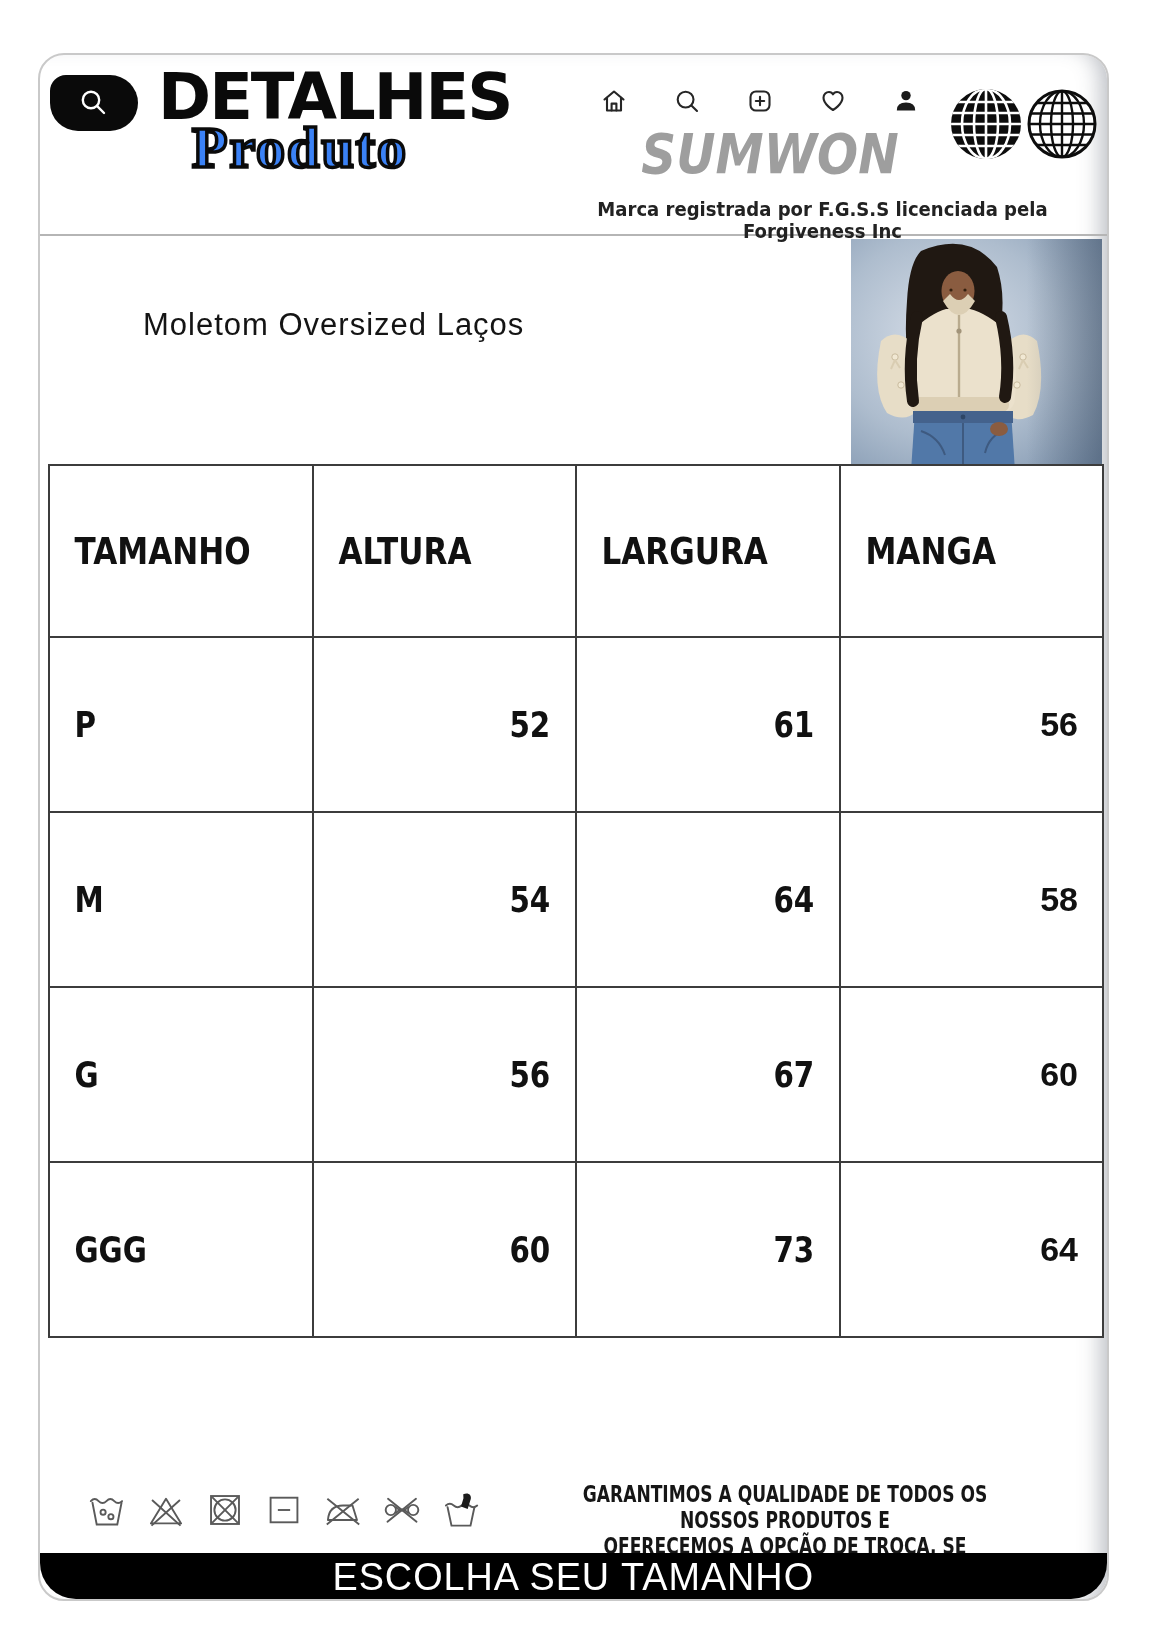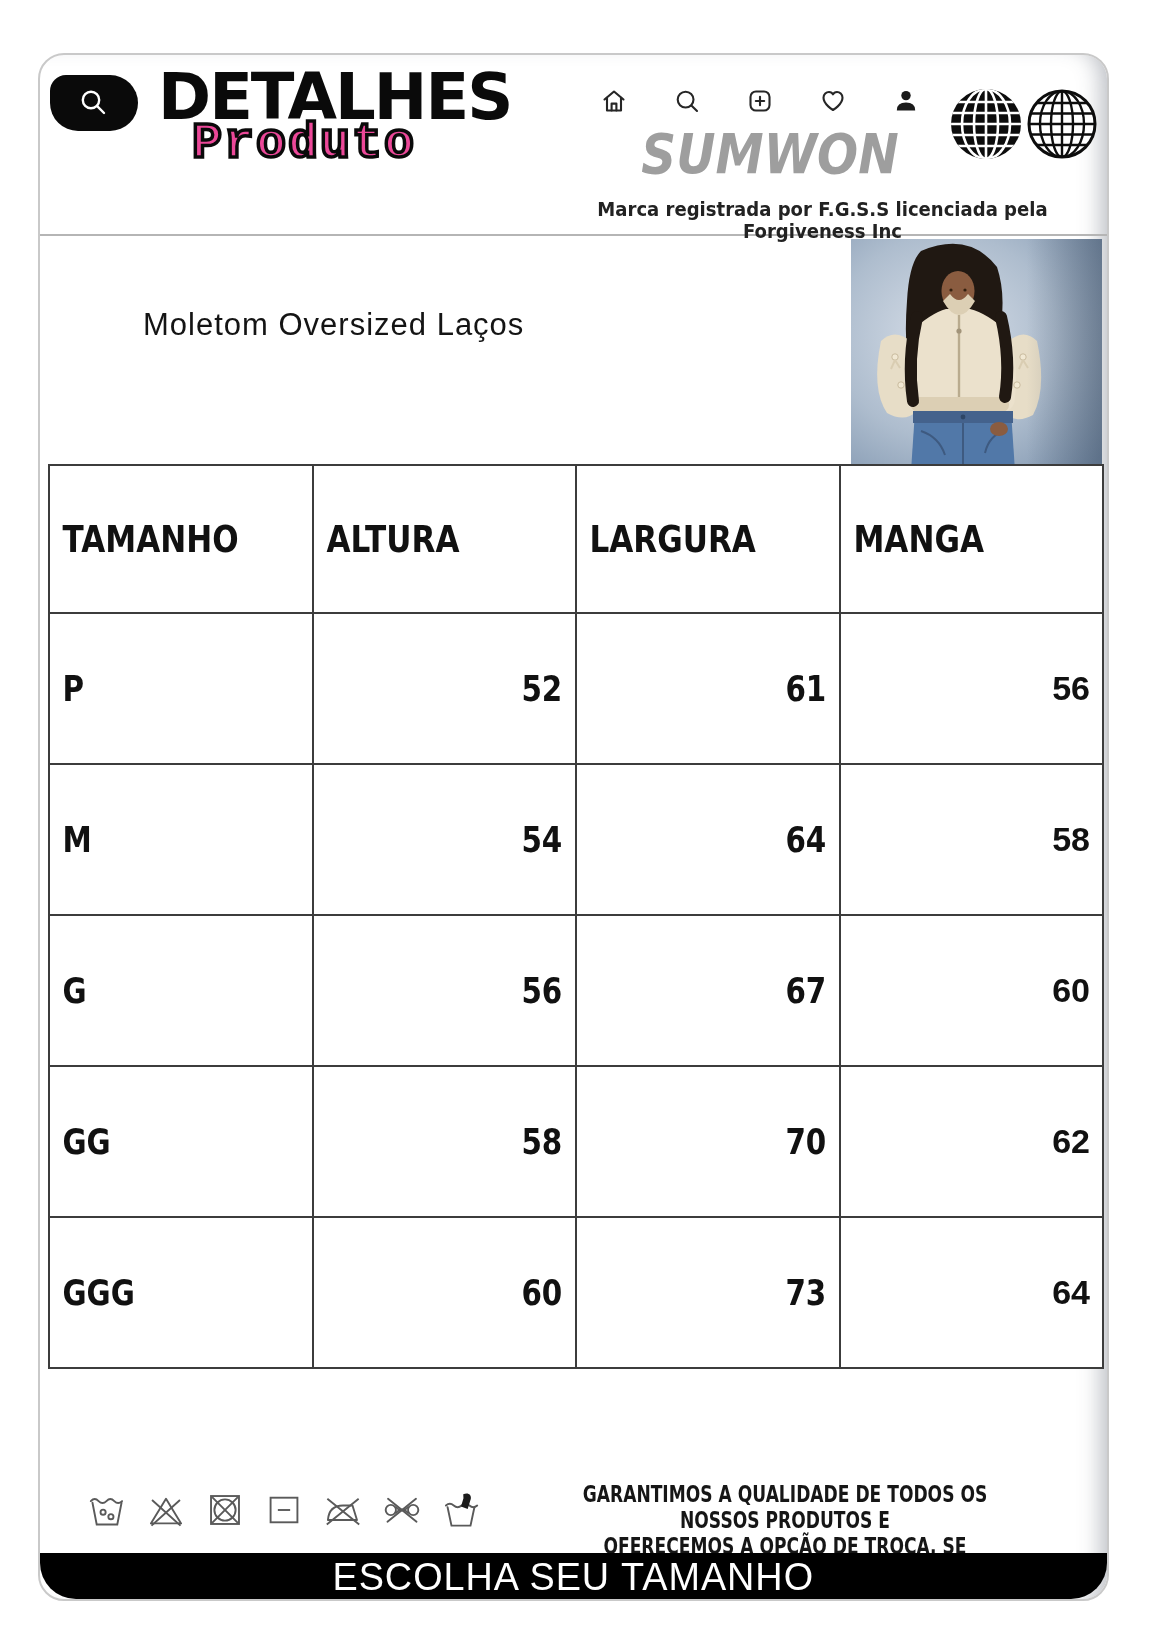--- a/index.html
+++ b/index.html
@@ -7,38 +7,38 @@
         font-family:"Liberation Sans",sans-serif;color:#111;}
   .card{position:absolute;left:38px;top:53px;width:1067px;height:1544px;background:#fff;
         border:2px solid #c9c9c9;border-radius:26px;
         box-shadow:inset -20px 0 22px -14px rgba(60,70,85,.35);}
   
   .hdr-divider{position:absolute;left:0;top:179px;width:100%;height:0;border-top:2px solid #b5b5b5;}
   .search-pill{position:absolute;left:10px;top:20px;width:88px;height:56px;background:#0a0a0a;
         border-radius:16px 28px 28px 28px;display:flex;align-items:center;justify-content:center;}
   .title-main{position:absolute;left:118px;top:10px;font-family:"DejaVu Sans",sans-serif;
         font-weight:bold;font-size:64px;letter-spacing:-2px;color:#0a0a0a;line-height:1;}
-  .title-sub{position:absolute;left:152px;top:64px;font-family:Liberation Mono, monospace;
-        font-weight:bold;font-size:50px;letter-spacing:2px;color:#ec4899;line-height:1;
+  .title-sub{position:absolute;left:152px;top:64px;font-family:Liberation Serif, serif;
+        font-weight:bold;font-size:58px;letter-spacing:2px;color:#3b82f6;line-height:1;
         -webkit-text-stroke:3.5px #0a0a0a;}
   .nav-icons{position:absolute;left:560px;top:32px;display:flex;gap:45px;align-items:center;}
   .globes{position:absolute;left:908px;top:30px;}
   .brand{position:absolute;left:540px;top:72px;width:380px;text-align:center;
         font-family:"DejaVu Sans",sans-serif;font-weight:bold;font-style:italic;font-size:55px;
         color:#9e9e9e;letter-spacing:0px;transform:scaleX(.88);transform-origin:center;line-height:1;}
   .trademark{position:absolute;left:530px;top:143px;width:505px;text-align:center;
         font-family:"DejaVu Sans",sans-serif;font-weight:bold;font-size:19px;color:#222;
         transform:scaleX(.95);transform-origin:center;}
   
   .product-name{position:absolute;left:103px;top:252px;font-size:31px;font-weight:400;
         letter-spacing:1px;color:#141414;}
   .product-photo{position:absolute;left:811px;top:184px;width:251px;height:232px;}
   
   .size-table{position:absolute;left:8px;top:409px;width:1056px;border-collapse:collapse;table-layout:fixed;}
-  .size-table td,.size-table th{border:2px solid #3c3c3c;padding:4px;vertical-align:middle;background:#fff;margin-left:6px;}
+  .size-table td,.size-table th{border:2px solid #3c3c3c;padding:16px;vertical-align:middle;background:#fff;margin-left:6px;}
   .size-table th{height:138px;text-align:left;}
   .size-table td{height:141px;}
   .hcell{display:inline-block;font-family:"DejaVu Sans",sans-serif;font-weight:bold;font-size:37px;
         transform:scaleX(.84);transform-origin:left center;padding-left:10px;white-space:nowrap;}
   .lcell{display:inline-block;font-family:"DejaVu Sans",sans-serif;font-weight:bold;font-size:35px;
         transform:scaleX(.84);transform-origin:left center;padding-left:10px;}
   .ncell{text-align:right;}
   .ncell span{display:inline-block;font-family:"DejaVu Sans",sans-serif;font-weight:bold;font-size:35px;
         transform:scaleX(.84);transform-origin:right center;padding-right:10px;}
   .mcell{text-align:right;}
@@ -230,26 +230,20 @@
         <td class="ncell"><span>64</span></td>
         <td class="mcell"><span>58</span></td>
       </tr>
       <tr>
         <td><span class="lcell">G</span></td>
         <td class="ncell"><span>56</span></td>
         <td class="ncell"><span>67</span></td>
         <td class="mcell"><span>60</span></td>
       </tr>
       <tr>
-        <td><span class="lcell">GG</span></td>
-        <td class="ncell"><span>58</span></td>
-        <td class="ncell"><span>70</span></td>
-        <td class="mcell"><span>62</span></td>
-      </tr>
-      <tr>
         <td><span class="lcell">GGG</span></td>
         <td class="ncell"><span>60</span></td>
         <td class="ncell"><span>73</span></td>
         <td class="mcell"><span>64</span></td>
       </tr>
     </tbody>
       </table>
 
     <div class="care-row">
       <span>

